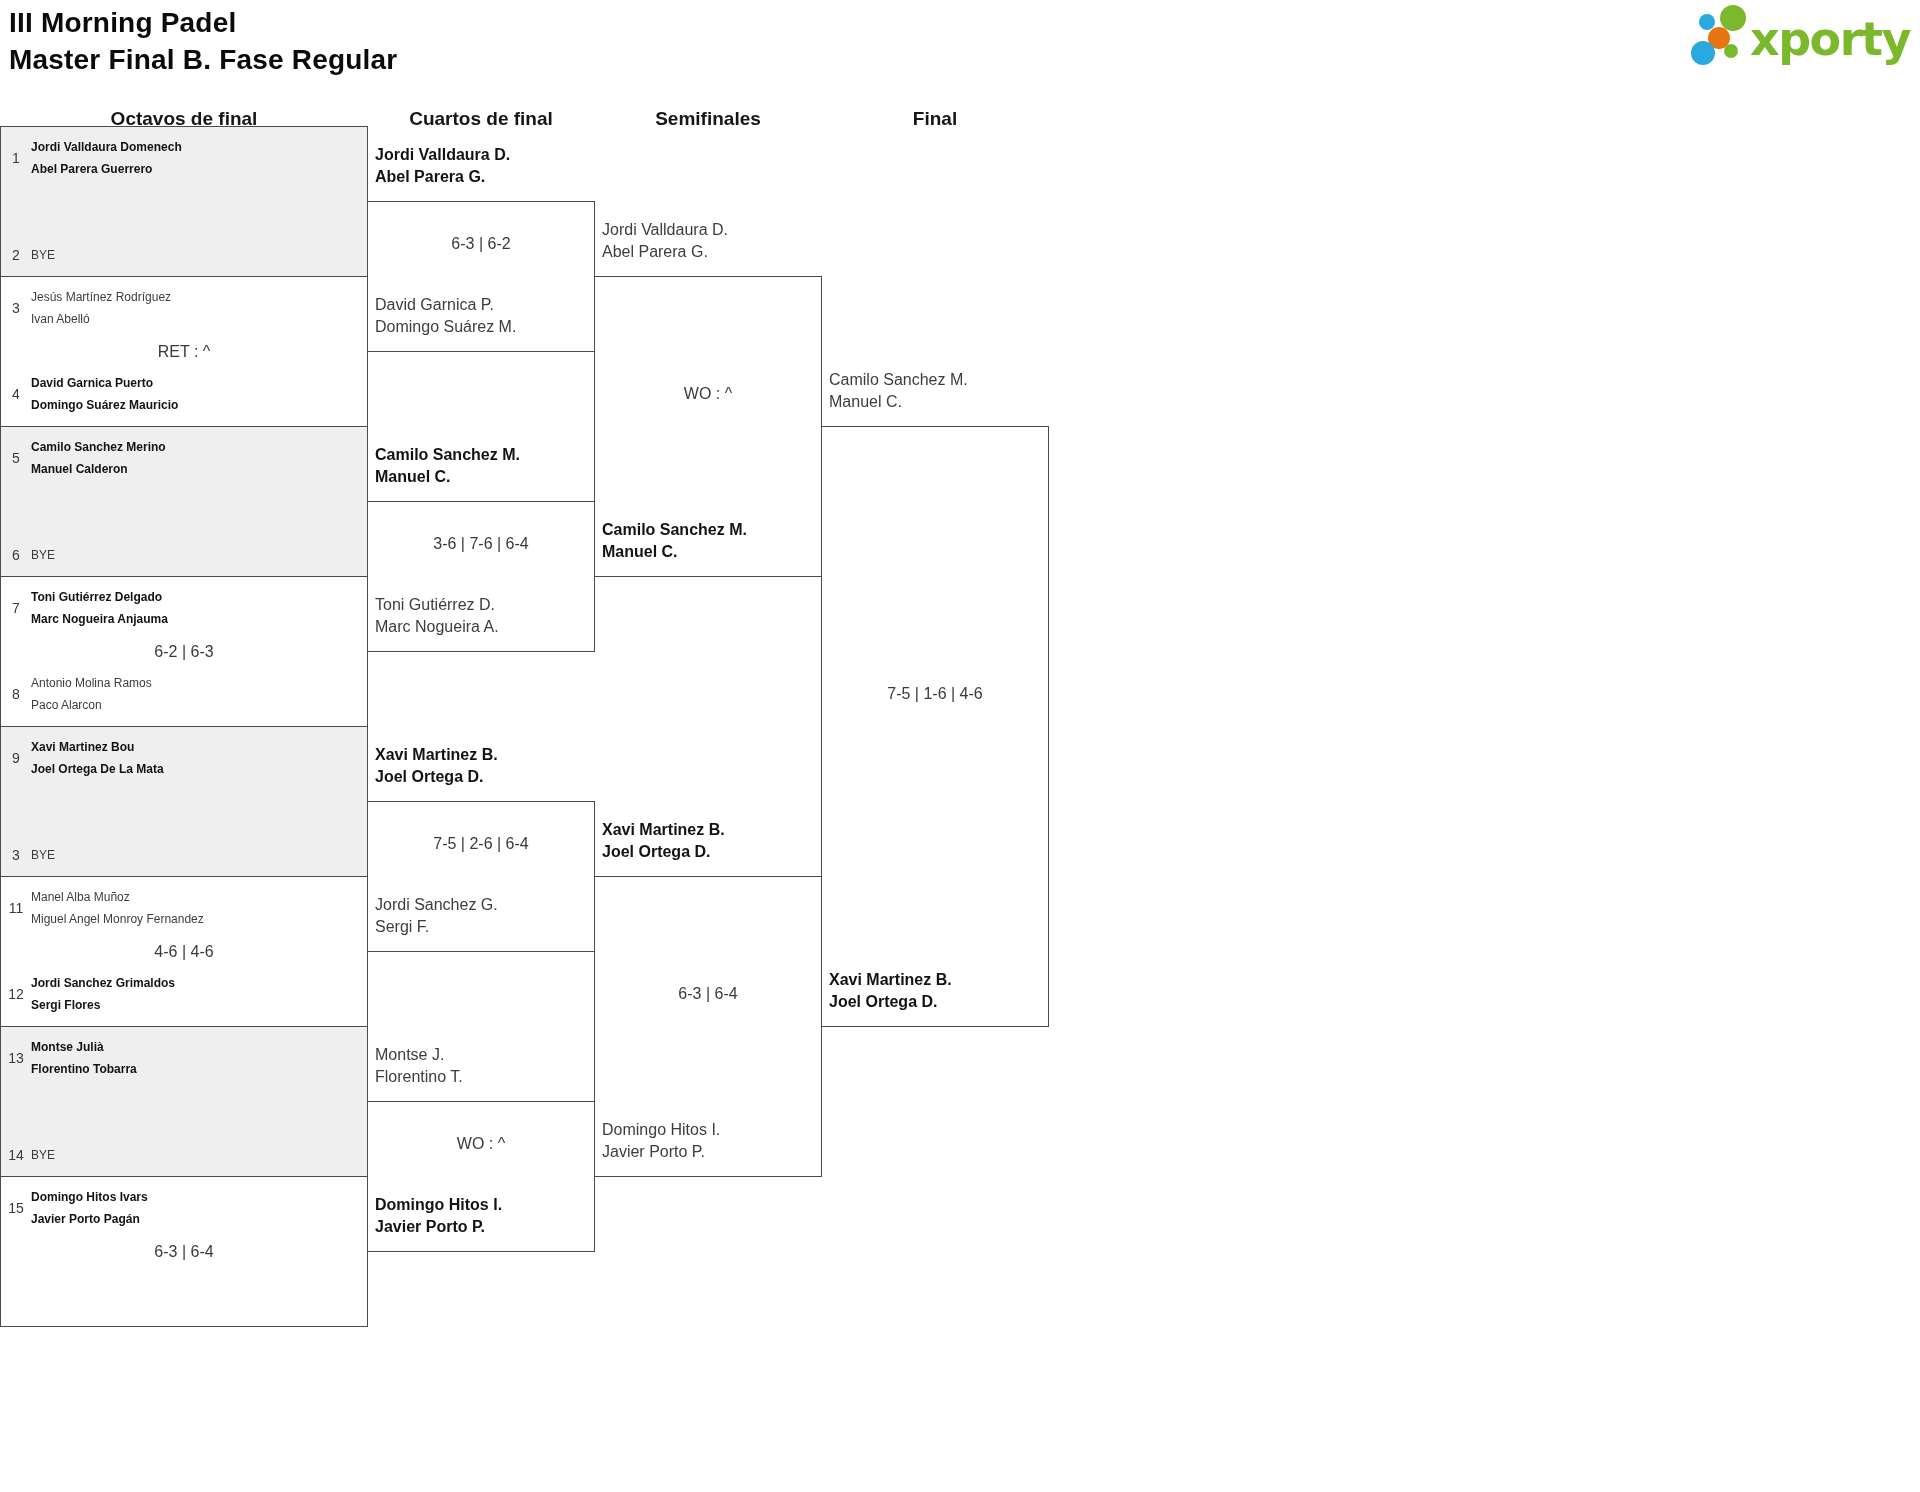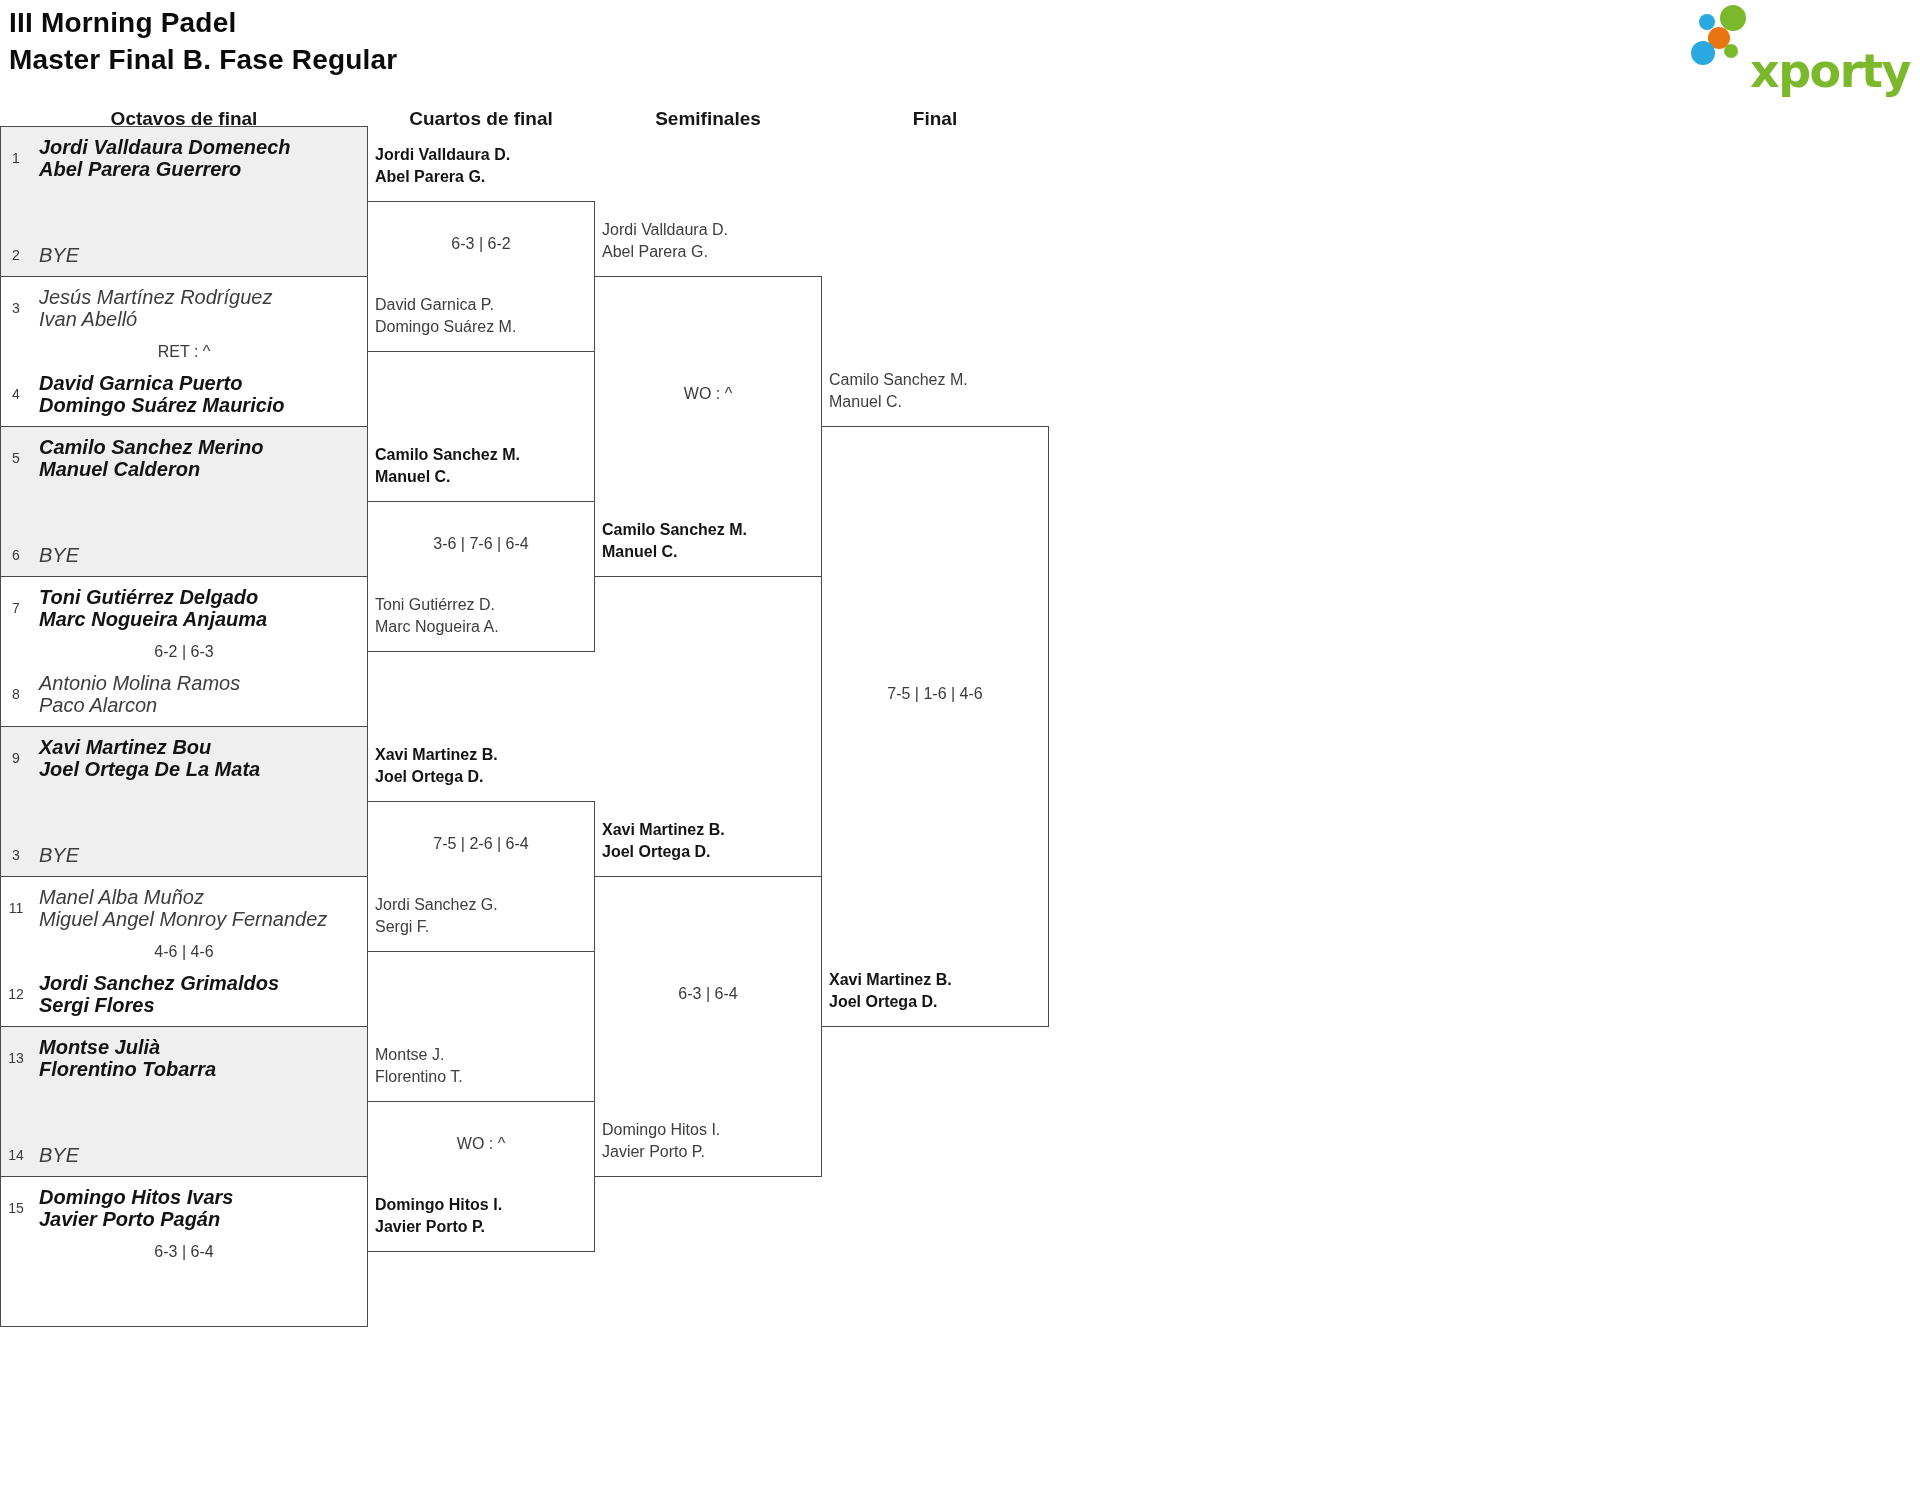--- a/index.html
+++ b/index.html
@@ -13,21 +13,21 @@
              font-weight:600; color:#161616; white-space:nowrap;margin-top:10px; }
 
   
   .obox { position:absolute; left:0; width:368px; height:151px; box-sizing:border-box;
           border:1px solid #4a4a4a; background:#ffffff; }
   .obox.grey { background:#efefef; }
   .team { position:absolute; left:0; right:6px; display:flex; align-items:center; }
   .team.top { top:9px; }
   .team.bot { bottom:10px; }
   .num { flex:none; width:30px; text-align:center; font-size:14px; color:#3a3a3a; }
-  .names { margin-left:8px; font-size:20px; line-height:22px; color:#3d3d3d;font-style:italic; }
+  .names { font-size:12px; line-height:22px; color:#3d3d3d; }
   .names.bold { font-weight:700; color:#131313; }
   .score-in { position:absolute; left:0; right:0; top:50%; transform:translateY(-50%);
               text-align:center; font-size:16px; color:#3a3a3a; }
 
   
   .rect { position:absolute; box-sizing:border-box; border:1px solid #4a4a4a; background:transparent; }
 
   
   .plabel { position:absolute; transform:translateY(-100%); padding-bottom:13px;
             font-size:16px; line-height:22px; color:#3d3d3d; white-space:nowrap; }
@@ -38,21 +38,21 @@
 
   
   .logo { position:absolute; left:1688px; top:5px; width:228px; height:62px; cursor:pointer; }
   .dot { position:absolute; border-radius:50%; }
   .dot.b1 { left:11px; top:9px;  width:16px; height:16px; background:#2aa9e0; }
   .dot.g1 { left:32px; top:0px;  width:26px; height:26px; background:#7cb82c; }
   .dot.o1 { left:20px; top:22px; width:22px; height:22px; background:#e87511; }
   .dot.b2 { left:3px;  top:36px; width:24px; height:24px; background:#2aa9e0; }
   .dot.g2 { left:36px; top:39px; width:14px; height:14px; background:#7cb82c; }
   .logo-word { position:absolute; left:62px; top:7px; font-size:46px; font-weight:700;
-               color:#7cb82c; letter-spacing:-1.5px; font-family:"DejaVu Sans", sans-serif;margin-top:32px; }
+               color:#7cb82c; letter-spacing:-1.5px; font-family:"DejaVu Sans", sans-serif; }
 </style>
 </head>
 <body>
 
 <div class="page">
 
   <div class="title">
     <div>III Morning Padel</div>
     <div>Master Final B. Fase Regular</div>
   </div>

